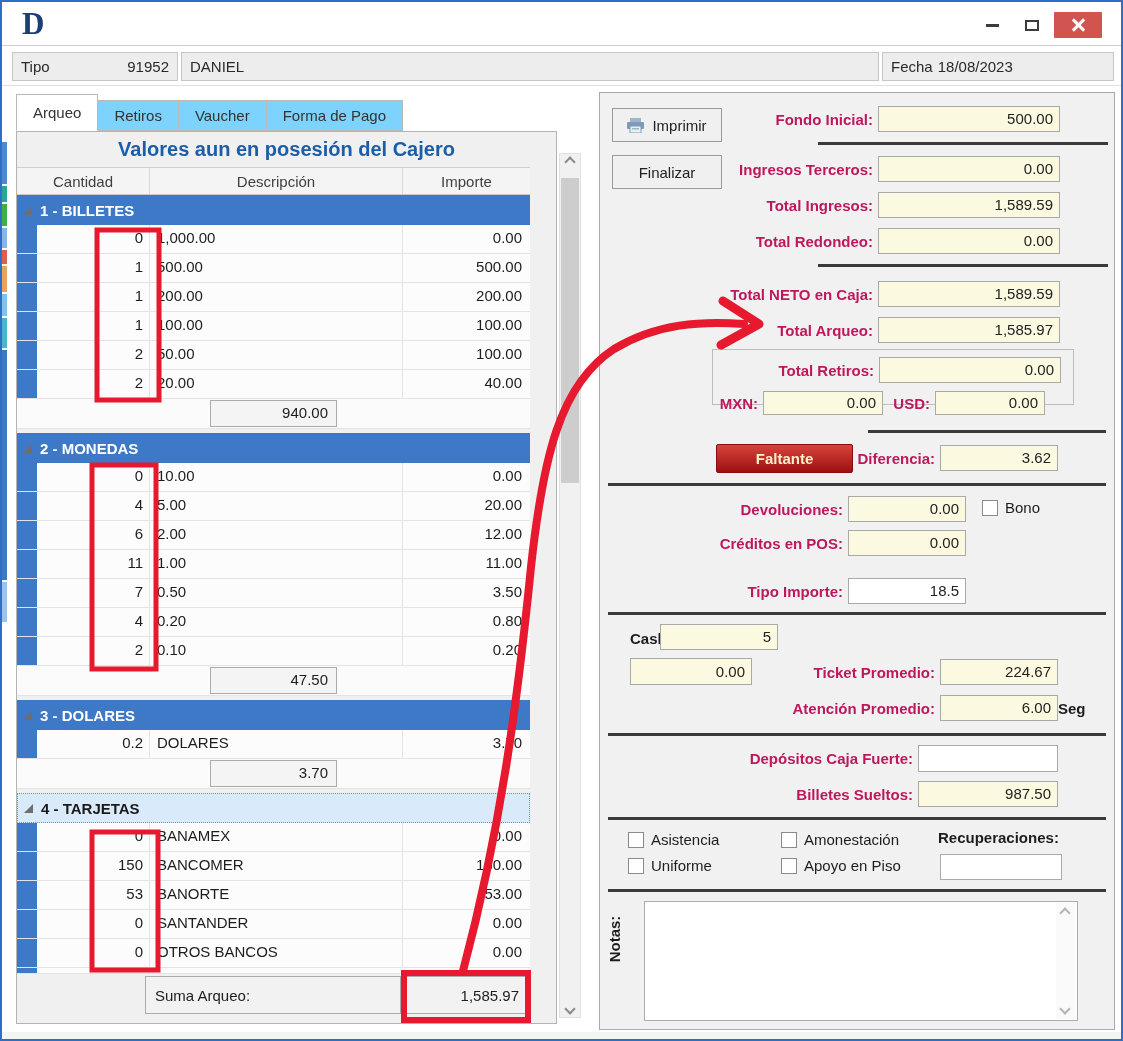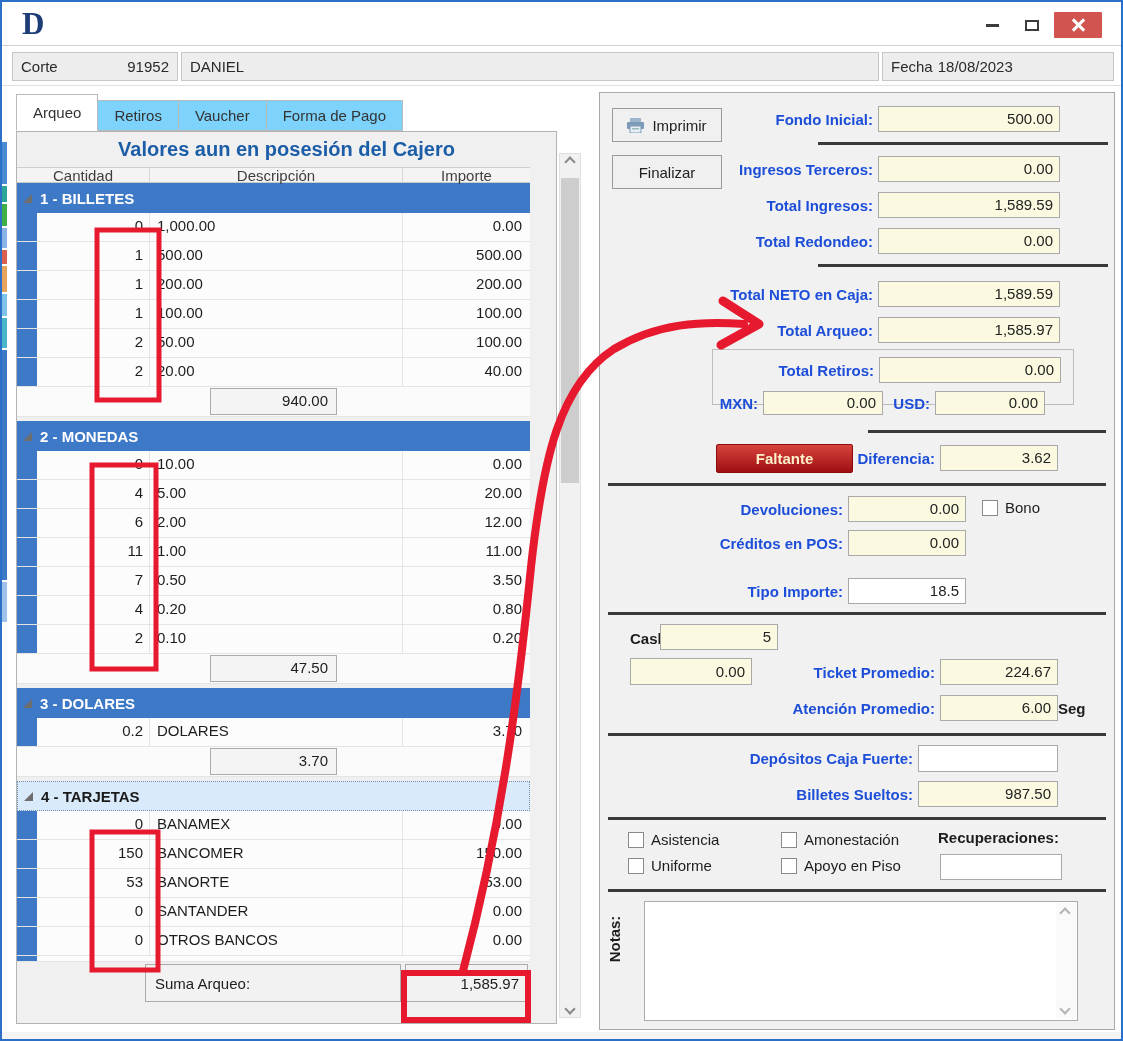--- a/index.html
+++ b/index.html
@@ -39,21 +39,21 @@
   .tabstrip{position:absolute; left:14px; top:92px; height:37px; display:flex; align-items:flex-end;}
   .tab{height:31px; padding:0 16px; display:flex; align-items:center; background:#7dd3fc;
        border:1px solid #b9b9b9; border-left:none; color:#333; cursor:default;}
   .tab:first-child{border-left:1px solid #b9b9b9;}
   .tab.active{height:37px; background:#fff; border-bottom:1px solid #fff; border-left:1px solid #b9b9b9; position:relative; z-index:2;}
   
   .grid{position:absolute; left:14px; top:129px; width:541px; height:893px;
         background:#f0f0f0; border:1px solid #b3b3b3;}
   .grid-title{height:35px; display:flex; align-items:center; justify-content:center;
               font-weight:bold; font-size:20px; color:var(--title-blue); background:#f0f0f0;}
-  .grid-cols{display:flex; height:16px; background:#f4f4f4; border-top:1px solid #cfcfcf; border-bottom:1px solid #c9c9c9; color:#3f3f3f; width:513px;}
+  .grid-cols{display:flex; height:28px; background:#f4f4f4; border-top:1px solid #cfcfcf; border-bottom:1px solid #c9c9c9; color:#3f3f3f; width:513px;}
   .gcol{display:flex; align-items:center; justify-content:center; border-right:1px solid #d8d8d8;}
   .gcol.c1{width:133px;} .gcol.c2{width:253px;} .gcol.c3{width:127px; border-right:none;}
   .grid-body{width:513px;}
   .group-header{height:30px; background:var(--accent-blue); color:#fff; font-weight:bold;
                 display:flex; align-items:center; padding-left:6px; gap:8px;}
   .group-header.selected{background:var(--sel-bg); color:#1a1a1a; border:1px dotted #6f8fb5;}
   .tri{width:0; height:0; border-bottom:9px solid #6e6e6e; border-left:9px solid transparent;}
   .group-header.selected .tri{border-bottom-color:#6e6e6e;}
   .grow{display:flex; height:29px; background:#fcfcfc; border-bottom:1px solid #e4e4e4;}
   .cell-strip{width:20px; background:var(--accent-blue);}
@@ -76,21 +76,21 @@
   .chev{width:8px; height:8px; border-left:2px solid #8a8a8a; border-top:2px solid #8a8a8a;}
   .sc-up{position:absolute; top:4px; left:6px; transform:rotate(45deg);}
   .sc-dn{position:absolute; bottom:4px; left:6px; transform:rotate(225deg);}
   .sc-thumb{position:absolute; left:1px; top:24px; width:18px; height:305px; background:#cdcdcd;}
   
   .rpanel{position:absolute; left:597px; top:90px; width:516px; height:938px;
           background:#f1f1f1; border:1px solid #a9a9a9;}
   .pbtn{position:absolute; left:12px; width:110px; height:34px; background:#f0f0f0; border:1px solid #9a9a9a;
         display:flex; align-items:center; justify-content:center; gap:8px; color:#222; cursor:default;}
   .prow{position:absolute; display:flex; align-items:center;}
-  .plabel{text-align:right; padding-right:5px; font-weight:600; color:#1d4ed8;}
+  .plabel{text-align:right; padding-right:5px; font-weight:600; color:#be185d;}
   .pfield{border:1px solid #a9a9a9; background:var(--yellow); text-align:right;
           padding:0 6px; height:26px; line-height:24px; color:#222;}
   .pfield.white{background:#fff;}
   .pdiv{position:absolute; height:3px; background:#3a3a3a;}
   .gbox{position:absolute; left:112px; top:256px; width:362px; height:56px; border:1px solid #bdbdbd;}
   .faltante{position:absolute; left:116px; top:351px; width:137px; height:29px;
             background:linear-gradient(#d8443c,#9d0f12); color:#ffefc9; font-weight:bold;
             display:flex; align-items:center; justify-content:center; border:1px solid #8c0c0e; border-radius:2px;}
   .cb{width:16px; height:16px; background:#fff; border:1px solid #8a8a8a; display:inline-block;}
   .cbrow{position:absolute; display:flex; align-items:center; gap:7px;}
@@ -131,21 +131,21 @@
     <div class="wbtn btn-max">
         <span class="glyph-max"></span>
       </div>
     <div class="wbtn btn-close">
         <span class="glyph-x"></span>
       </div>
   </div>
 
   <div class="headerbar">
     <div class="hbox corte">
-      <span>Corte</span>
+      <span>Tipo</span>
       <span>91952</span>
     </div>
     <div class="hbox cashier">
       <span>DANIEL</span>
     </div>
     <div class="hbox fecha">
       <span>Fecha</span>
       <span>18/08/2023</span>
     </div>
   </div>

